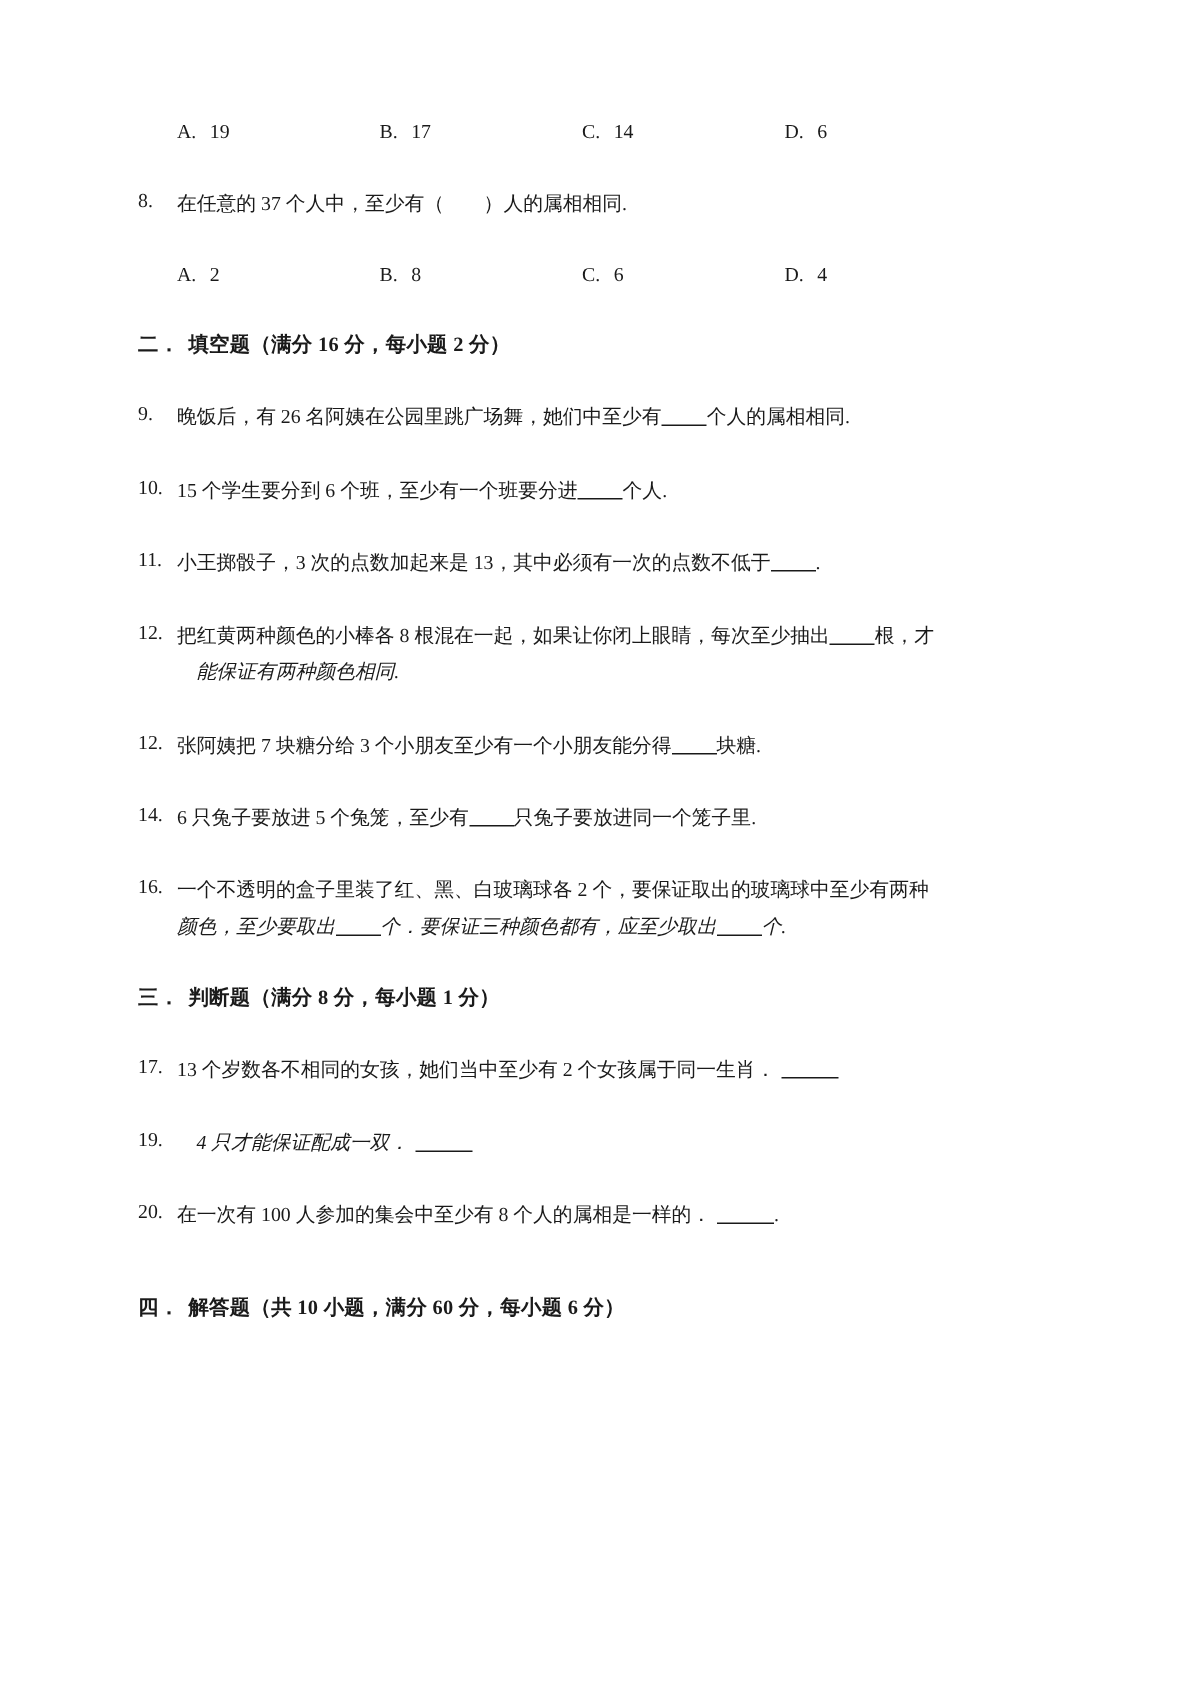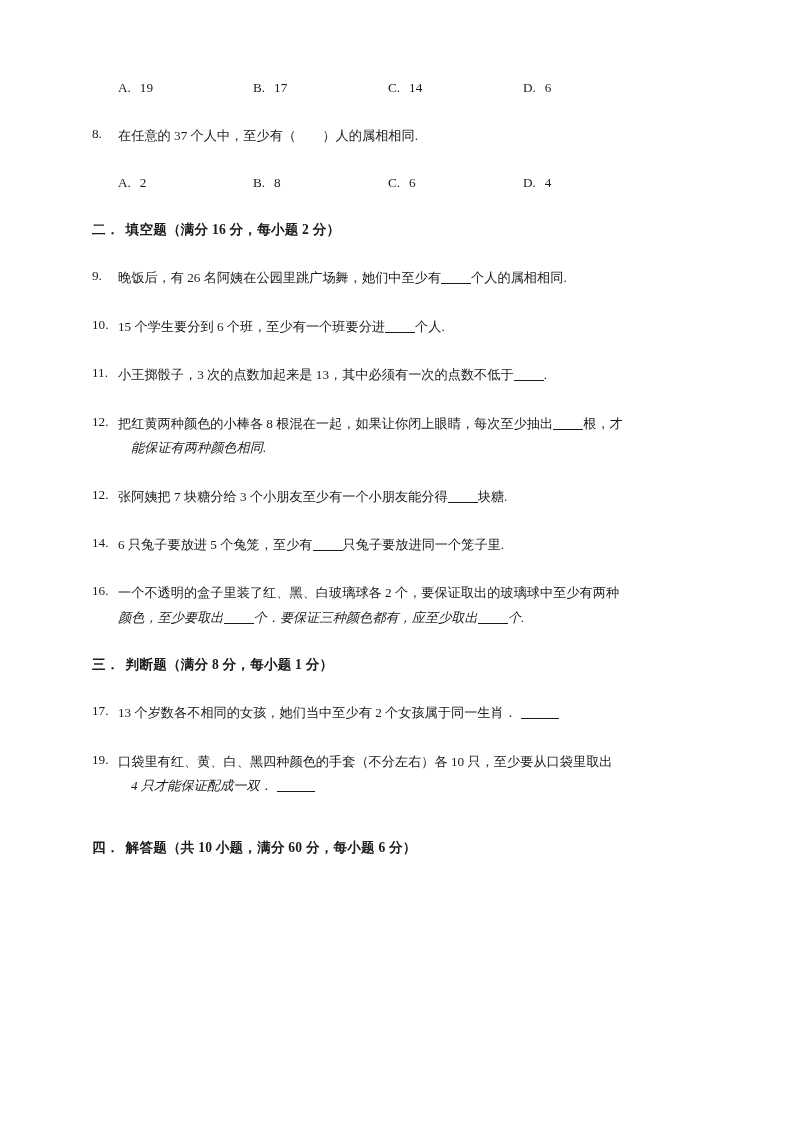--- a/index.html
+++ b/index.html
@@ -193,27 +193,32 @@
       <div class="num">17.</div>
       <div class="body">
         <span>13 个岁数各不相同的女孩，她们当中至少有 2 个女孩属于同一生肖．</span><span class="ansline"></span>
       </div>
     </div>
 
 
     <div class="q">
       <div class="num">19.</div>
       <div class="body">
-        <span>口袋里有红、黄、白、黑四种颜色的手套（不分左右）各 10 只，至少要从口袋里取出</span>
         <span class="indent-line">
           <span>4 只才能保证配成一双．</span><span class="ansline"></span>
         </span>
       </div>
     </div>
 
+    <div class="q">
+      <div class="num">20.</div>
+      <div class="body">
+        <span>在一次有 100 人参加的集会中至少有 8 个人的属相是一样的．</span><span class="ansline"></span><span>.</span>
+      </div>
+    </div>
 
     <div class="spacer-14"></div>
 
     <div class="section">
       <span class="sec-no">四．</span><span>解答题（共 10 小题，满分 60 分，每小题 6 分）</span>
     </div>
 
   </div>
 </div>
 

